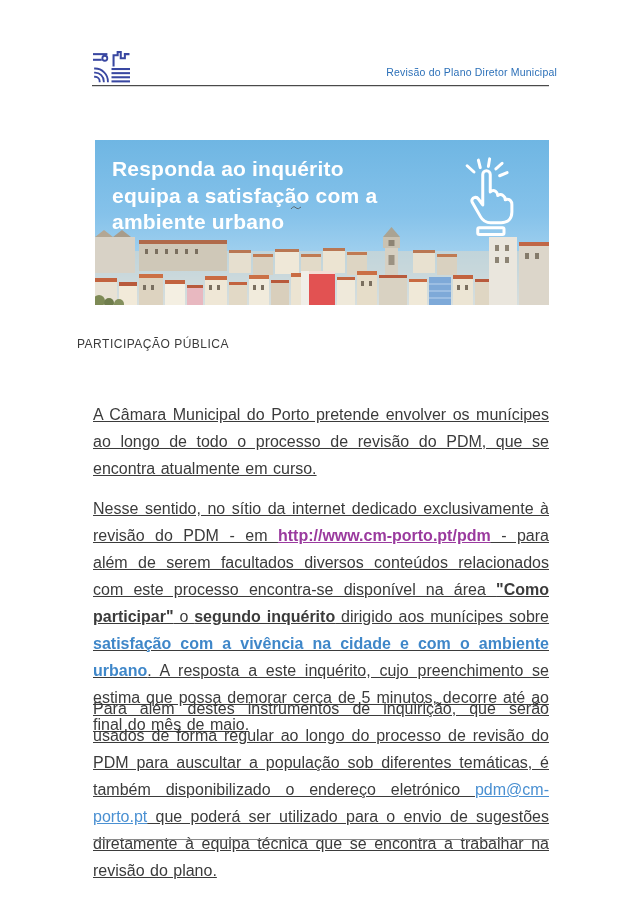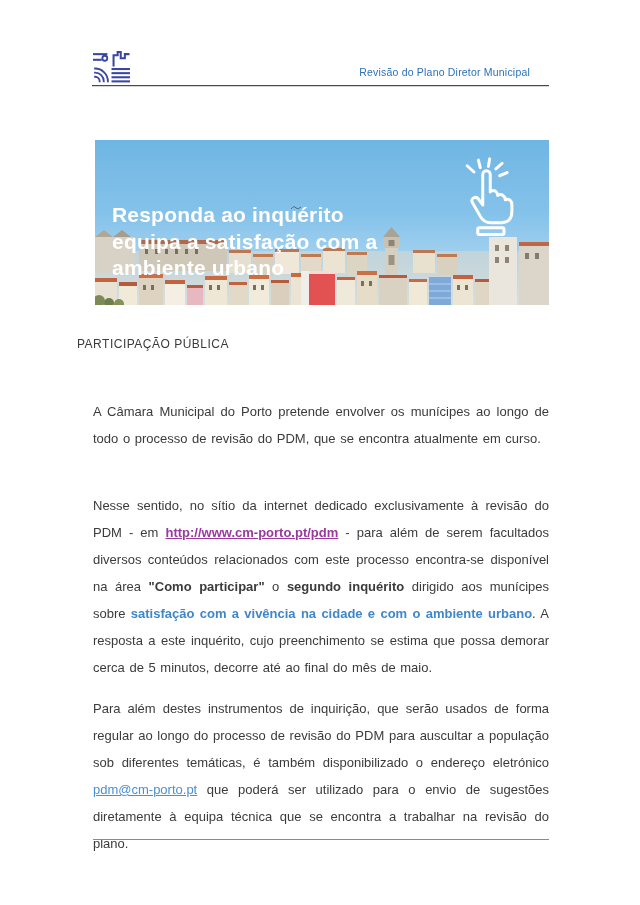--- a/index.html
+++ b/index.html
@@ -12,49 +12,48 @@
     --body_text:#3b3b3b;
   }
   html,body{margin:0;padding:0;}
   body{
     width:640px;height:905px;background:#ffffff;position:relative;
     font-family:"Liberation Sans", sans-serif;color:var(--body_text);
     overflow:hidden;
   }
   .logo{position:absolute;left:93px;top:50px;width:37px;height:35px;}
   .header-title{
-    position:absolute;top:66px;right:110px;font-size:10.5px;
+    position:absolute;top:66px;right:83px;font-size:10.5px;
     color:var(--title_blue);letter-spacing:.2px;
   }
   .header-rule{
     position:absolute;left:92px;top:85px;width:457px;height:1px;
     background:#4a4a4a;box-shadow:0 1px 0 rgba(90,90,90,.25);
   }
   .banner{
     position:absolute;left:95px;top:140px;width:454px;height:165px;
     background:linear-gradient(180deg,#6fb6e3 0%, #85c2ea 45%, #aad5f0 78%, #cfe6f5 100%);
     overflow:hidden;
   }
   .banner-headline{
     position:absolute;left:17px;top:16px;z-index:3;
     font-size:21px;line-height:26.5px;font-weight:bold;color:#ffffff;
     letter-spacing:.2px;
-    margin-top:46px;
   }
   .click-icon{position:absolute;right:20px;top:16px;width:80px;height:82px;z-index:3;}
   .skyline{position:absolute;left:0;bottom:0;width:454px;height:78px;z-index:2;}
   .bird{position:absolute;left:195px;top:64px;width:12px;height:8px;z-index:2;}
   .doc-heading{
     position:absolute;left:77px;top:337px;font-size:12px;
     letter-spacing:.5px;color:var(--body_text);
   }
   .para{
     position:absolute;left:93px;width:456px;
-    font-size:13px;line-height:27px;text-align:justify;
-    word-spacing:1px;color:var(--body_text);
+    font-size:16px;line-height:27px;text-align:justify;
+    word-spacing:1px;color:var(--body_text);text-decoration:underline;
   }
   .para1{top:385px;}
   .para2{top:479px;}
   .para3{top:648px;margin-top:47px;}
   .seg-bold{font-weight:bold;}
   .seg-bold-blue{font-weight:bold;color:var(--highlight_blue);}
   a.seg-link-purple{font-weight:bold;color:var(--link_purple);text-decoration:underline;cursor:pointer;}
   a.seg-link-blue{color:var(--link_blue);text-decoration:underline;cursor:pointer;}
   .footer-rule{
     position:absolute;left:93px;top:839px;width:456px;height:1px;

